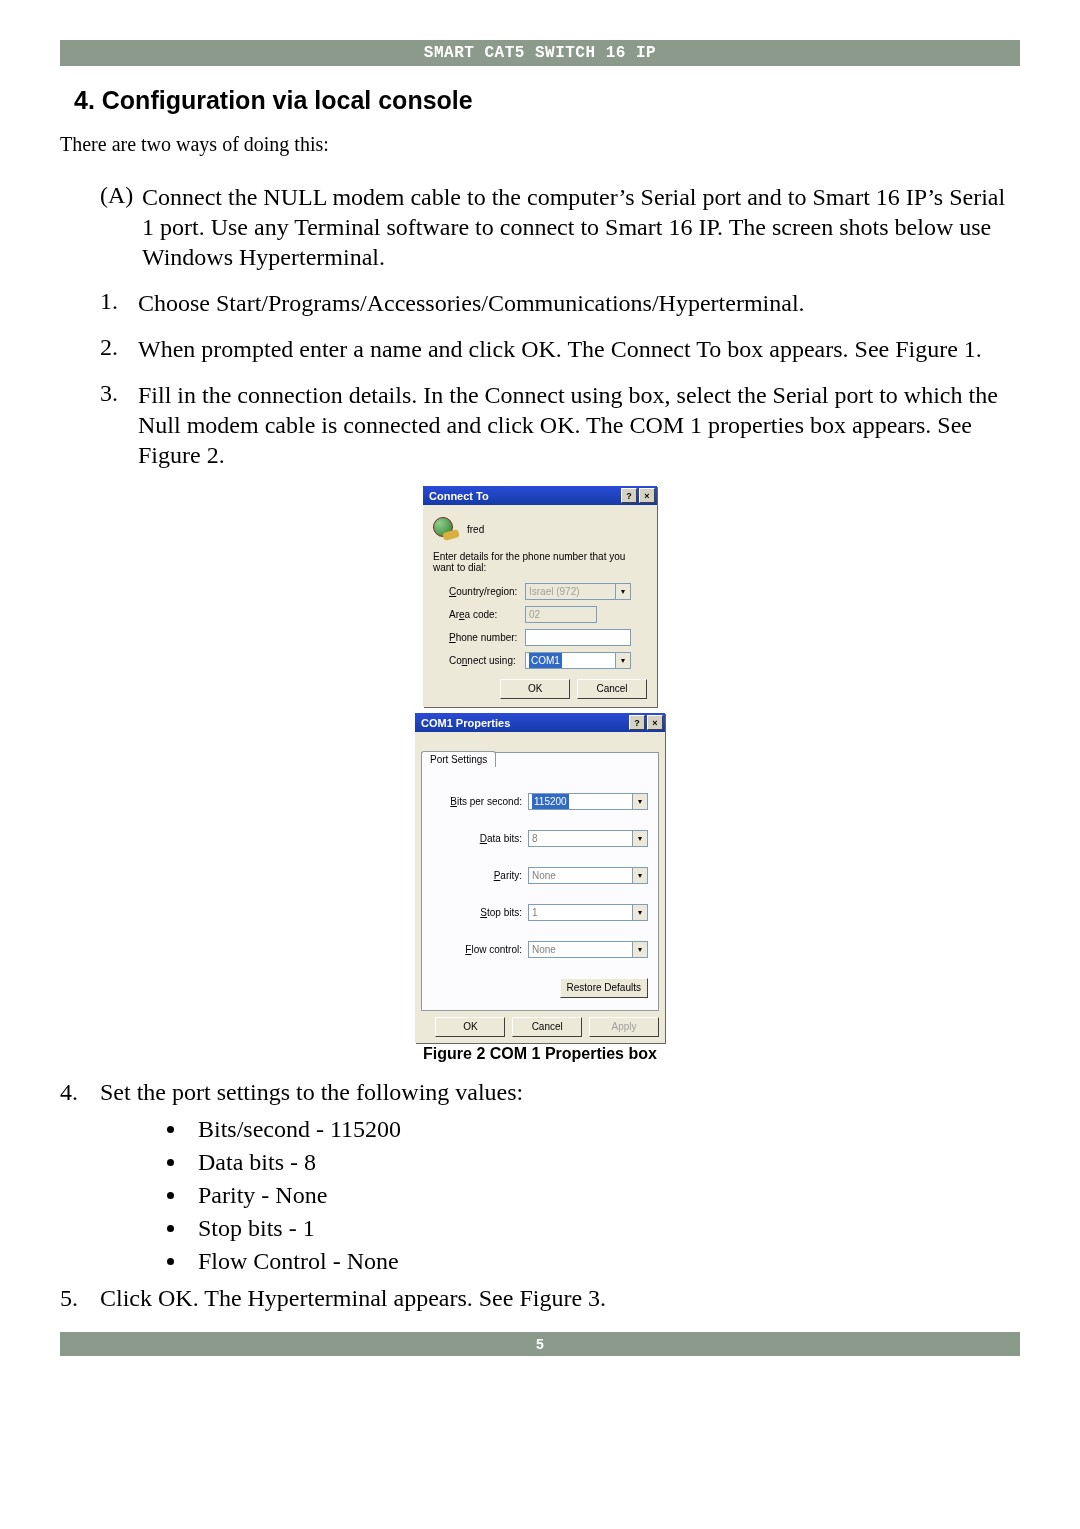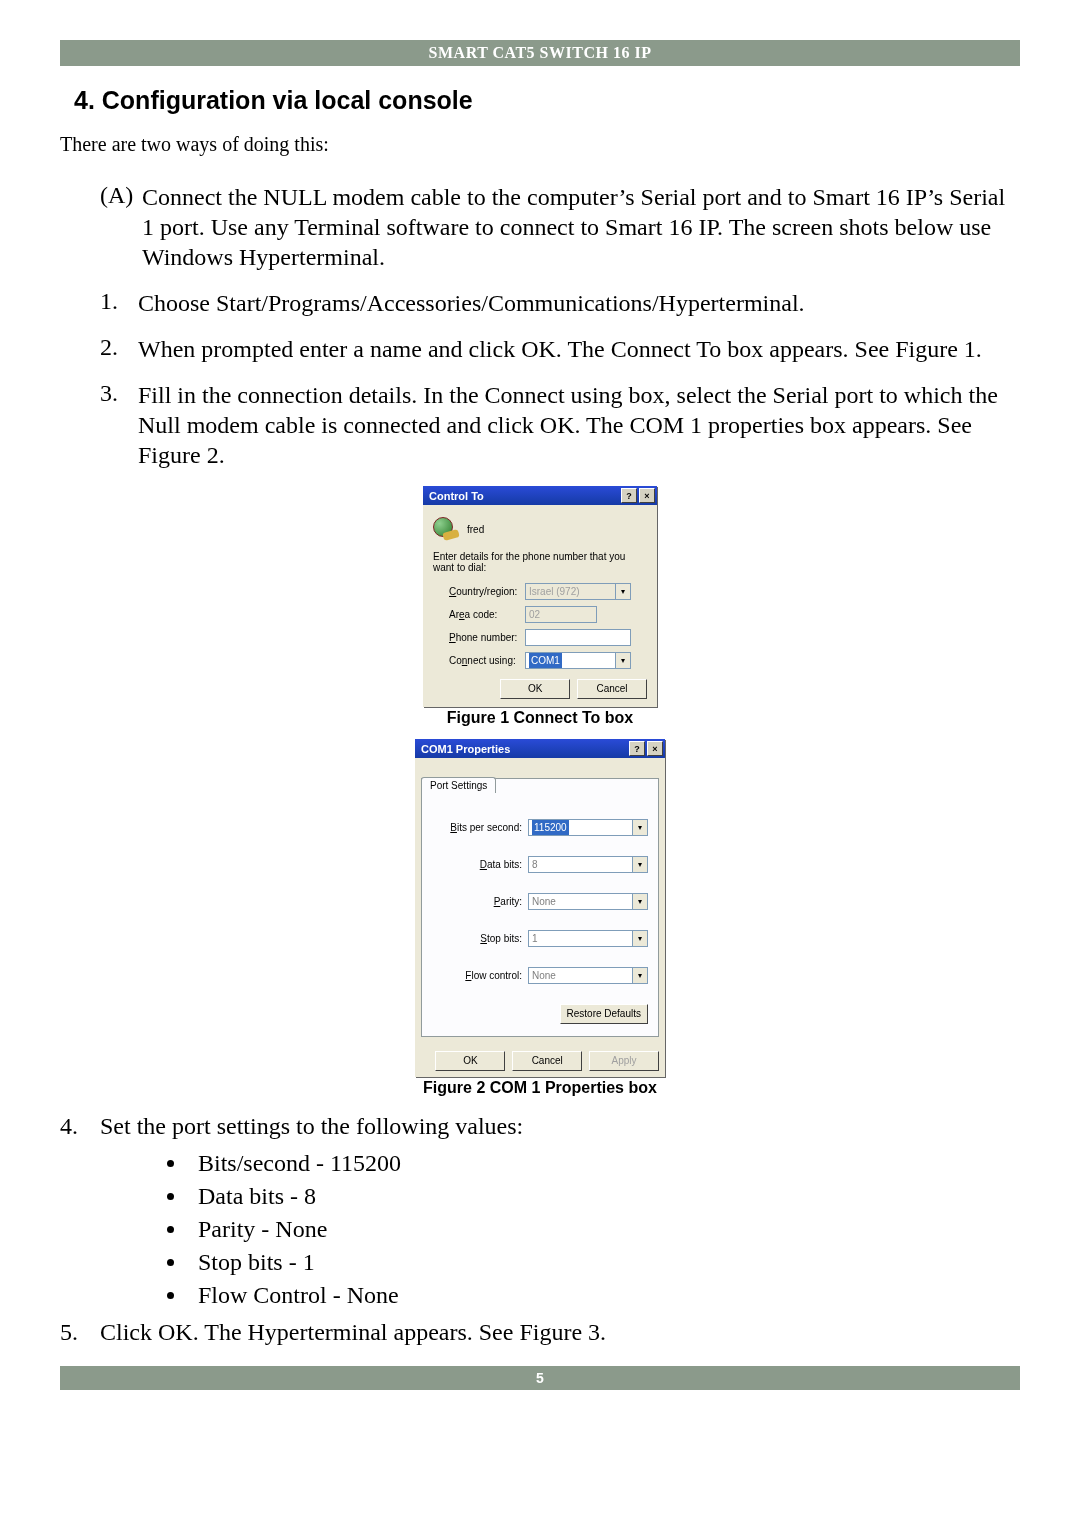--- a/index.html
+++ b/index.html
@@ -9,21 +9,21 @@
     width: 1080px;
     font-family: "Times New Roman", serif;
     color: #000;
   }
   .page {
     padding: 40px 60px 0 60px;
   }
   .banner {
     background: #8b9a8b;
     color: #fff;
-    font-family: Liberation Serif, serif;
+    font-family: Liberation Mono, monospace;
     font-weight: bold;
     text-align: center;
     padding: 4px 0;
     font-size: 16px;
     letter-spacing: 0.5px;
   }
   h2.section-title {
     font-family: Verdana, Arial, sans-serif;
     font-weight: bold;
     font-size: 25px;
@@ -150,21 +150,21 @@
     position:relative; top:15px; background:#fcfcfe;
   }
   .tabpane {
     border:1px solid #919b9c; border-top:none; background:#fcfcfe;
     padding: 20px 10px 12px 10px;
   }
   .dlg2 .frow2 { display:flex; align-items:center; margin: 20px 0; }
   .dlg2 .flabel2 { width: 90px; text-align:right; padding-right:6px; font-size:10px; }
   .dlg2 .flabel2 .u { text-decoration: underline; }
   .restore-row { text-align:right; margin-top:14px; }
-  .btnrow2 { text-align:right; margin-top:14px; }
+  .btnrow2 { text-align:right; margin-top:6px; }
 
   
   .step4 { font-size:24px; margin: 16px 0 10px 0; display:flex; }
   .step4 .num4 { width:40px; }
   ul.ports {
     list-style: disc;
     font-size:24px;
     margin: 4px 0 10px 0;
     padding-left: 128px;
   }
@@ -203,21 +203,21 @@
     <div class="txt">When prompted enter a name and click OK. The Connect To box appears. See Figure 1.</div>
   </div>
   <div class="item-num">
     <div class="num">3.</div>
     <div class="txt">Fill in the connection details. In the Connect using box, select the Serial port to which the Null modem cable is connected and click OK. The COM 1 properties box appears. See Figure 2.</div>
   </div>
 
   <div class="fig-wrap">
     <div class="dlg1">
       <div class="titlebar">
-        <span>Control To</span>
+        <span>Connect To</span>
         <span class="winbtns">
           <span class="winbtn">?</span>
           <span class="winbtn">×</span>
         </span>
       </div>
       <div class="body">
         <div class="conn-row">
           <span class="phone-icon">
             <span class="globe"></span>
               <span class="hand"></span>
@@ -253,21 +253,20 @@
           </span>
         </div>
 
         <div class="btnrow">
           <span class="wbtn">OK</span>
           <span class="wbtn">Cancel</span>
         </div>
       </div>
     </div>
   </div>
-  <div class="fig-caption">Figure 1 Connect To box</div>
 
   <div class="fig-wrap">
     <div class="dlg2">
       <div class="titlebar">
         <span>COM1 Properties</span>
         <span class="winbtns">
           <span class="winbtn">?</span>
           <span class="winbtn">×</span>
         </span>
       </div>

